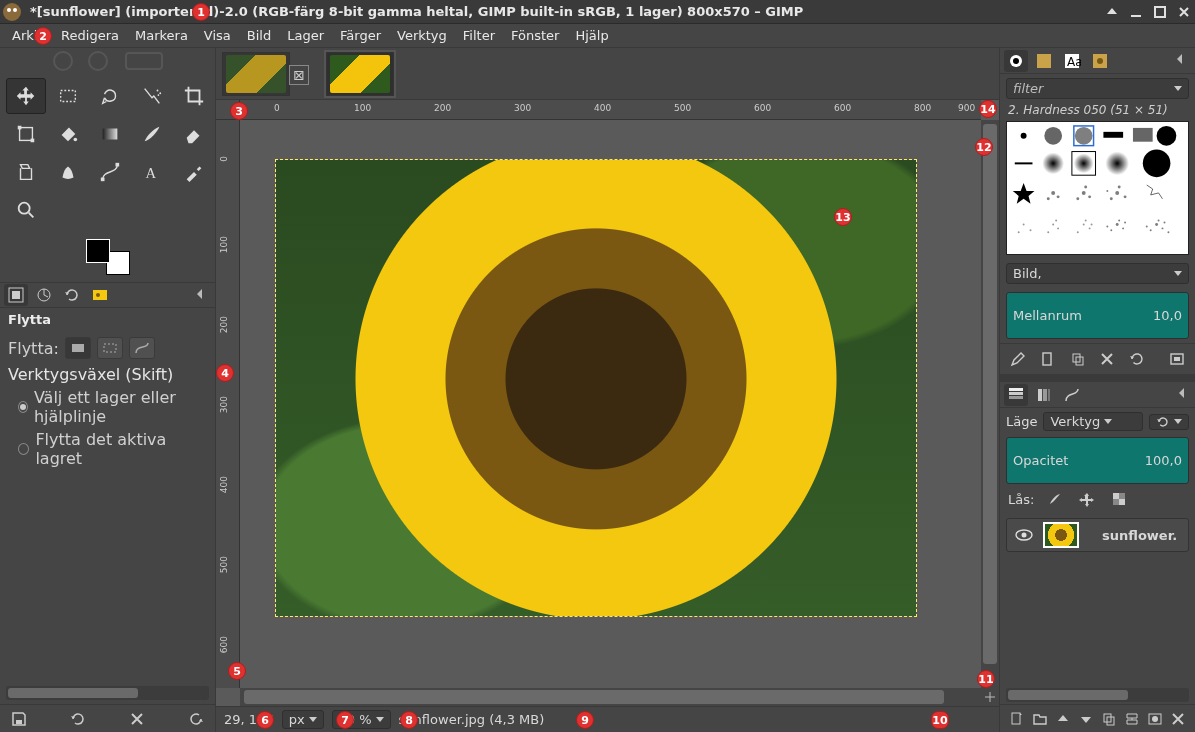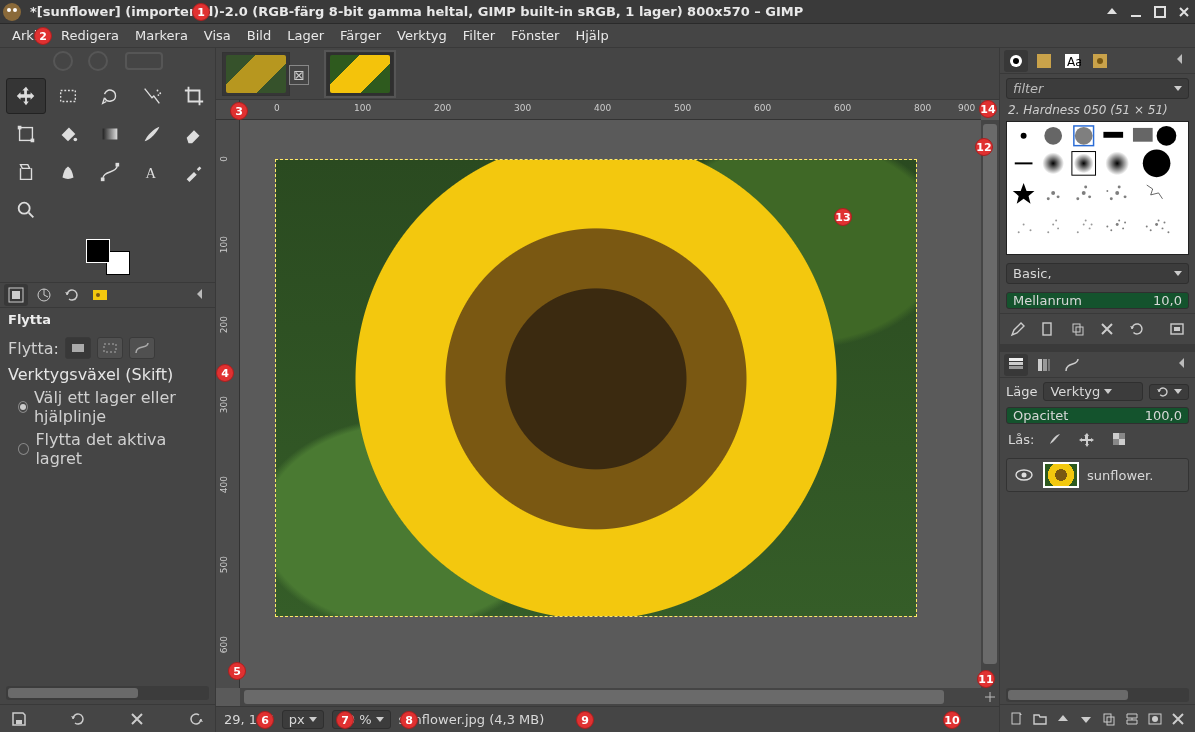--- a/index.html
+++ b/index.html
@@ -132,21 +132,21 @@
 .dropdown-caret { width:0;height:0;border-left:4px solid transparent;border-right:4px solid transparent;border-top:5px solid #ccc;}
 
 
 .right-top-tabs { height:26px; display:flex; align-items:center; padding:0 4px; gap:4px; border-bottom:1px solid #393939;}
 .right-input-row { padding:4px 6px; display:flex;}
 .r-input { flex:1; background:#3c3c3c; border:1px solid #2f2f2f; border-radius:3px; padding:2px 6px; font-style:italic; color:#bbb;}
 .r-caption { padding:0 8px 4px; font-style:italic; color:#cfcfcf; font-size:12px;}
 .brush-grid { margin:0 6px 4px; background:#fff; border:1px solid #222; height:134px; position:relative;}
 .brush-grid svg { width:100%; height:100%;}
 .r-select { margin:4px 6px; background:#3c3c3c; border:1px solid #2f2f2f; border-radius:3px; padding:2px 6px; display:flex; justify-content:space-between; align-items:center;}
-.r-num-row { margin:4px 6px; background:#14532d; border:1px solid #2f2f2f; border-radius:3px; padding:0 6px; display:flex; justify-content:space-between; align-items:center;}
+.r-num-row { margin:4px 6px; background:#0f766e; border:1px solid #2f2f2f; border-radius:3px; padding:15px 6px; display:flex; justify-content:space-between; align-items:center;}
 .icon-row { display:flex; align-items:center; gap:10px; padding:4px 8px; border-top:1px solid #393939;}
 .icon-row .spacer { flex:1;}
 .right-sep { height:8px; background:#3a3a3a;}
 .layers-area { flex:1; display:flex; flex-direction:column;text-align:right;}
 .layers-tabs { height:26px; display:flex; align-items:center; gap:4px; padding:0 4px; border-bottom:1px solid #393939;}
 .layers-control-row { display:flex; align-items:center; gap:6px; padding:4px 6px;}
 .layers-control-row .label { color:#ddd; }
 .layers-control-row .seg { background:#3c3c3c; border:1px solid #2f2f2f; border-radius:3px; padding:1px 6px; display:flex; align-items:center; gap:4px;}
 .lock-row { display:flex; align-items:center; gap:10px; padding:2px 8px;}
 .layer-list { flex:1; padding:6px; }
@@ -485,21 +485,21 @@
       <span class="status-box">
         <span>80 %</span>
         <span class="dropdown-caret"></span>
       </span>
       <span class="status-seg" style="flex:1;">sunflower.jpg (4,3  MB)</span>
 
       <div class="callout" style="left:40px; top:4px;">6</div>
       <div class="callout" style="left:120px; top:4px;">7</div>
       <div class="callout" style="left:184px; top:4px;">8</div>
       <div class="callout" style="left:360px; top:4px;">9</div>
-      <div class="callout" style="right:38px; top:4px;">10</div>
+      <div class="callout" style="right:50px; top:4px;border-radius:7px;">10</div>
     </div>
   </div>
 
   <div class="right-dock">
     <div class="right-top-tabs" style="position:relative;">
       <div class="dock-tab active">
           <svg width="18" height="18" viewBox="0 0 18 18">
             <circle cx="9" cy="9" r="6" fill="#fff"></circle>
             <circle cx="9" cy="9" r="3" fill="#000"></circle>
           </svg>
@@ -605,21 +605,21 @@
             <circle cx="156" cy="108" r="1"></circle>
             <circle cx="144" cy="110" r="1"></circle>
             <circle cx="152" cy="100" r="1"></circle>
             <circle cx="158" cy="102" r="1"></circle>
             <circle cx="140" cy="106" r="1"></circle>
             <circle cx="162" cy="112" r="1"></circle>
           </g>
       </svg>
     </div>
     <div class="r-select">
-      <span>Basic,</span>
+      <span>Bild,</span>
       <span class="dropdown-caret"></span>
     </div>
     <div class="r-num-row">
       <span>Mellanrum</span>
       <span>10,0</span>
     </div>
     <div class="icon-row">
       <span class="icon-btn">
           <svg width="16" height="16" viewBox="0 0 16 16">
             <path d="M2 14l2-5 7-7 3 3-7 7z" fill="none" stroke="#ccc" stroke-width="1.4"></path>
@@ -724,21 +724,21 @@
       </div>
       <div class="layer-list">
         <div class="layer-row">
           <span class="icon-btn">
               <svg width="18" height="14" viewBox="0 0 18 14">
                 <ellipse cx="9" cy="7" rx="8" ry="5" fill="none" stroke="#ddd" stroke-width="1.4"></ellipse>
                 <circle cx="9" cy="7" r="2.5" fill="#ddd"></circle>
               </svg>
             </span>
           <span class="layer-thumb"></span>
-          <span style="font-weight:normal;">sunflower.</span>
+          <span style="font-weight:bold;margin-left:15px;">sunflower.</span>
         </div>
       </div>
       <div class="right-hscroll">
           <div class="thumb"></div>
         </div>
       <div class="layers-bottom">
         <span class="icon-btn">
             <svg width="16" height="16" viewBox="0 0 16 16">
               <rect x="3" y="2" width="8" height="11" fill="none" stroke="#ccc"></rect>
               <path d="M11 2l2 2h-2z" fill="#ccc"></path>

